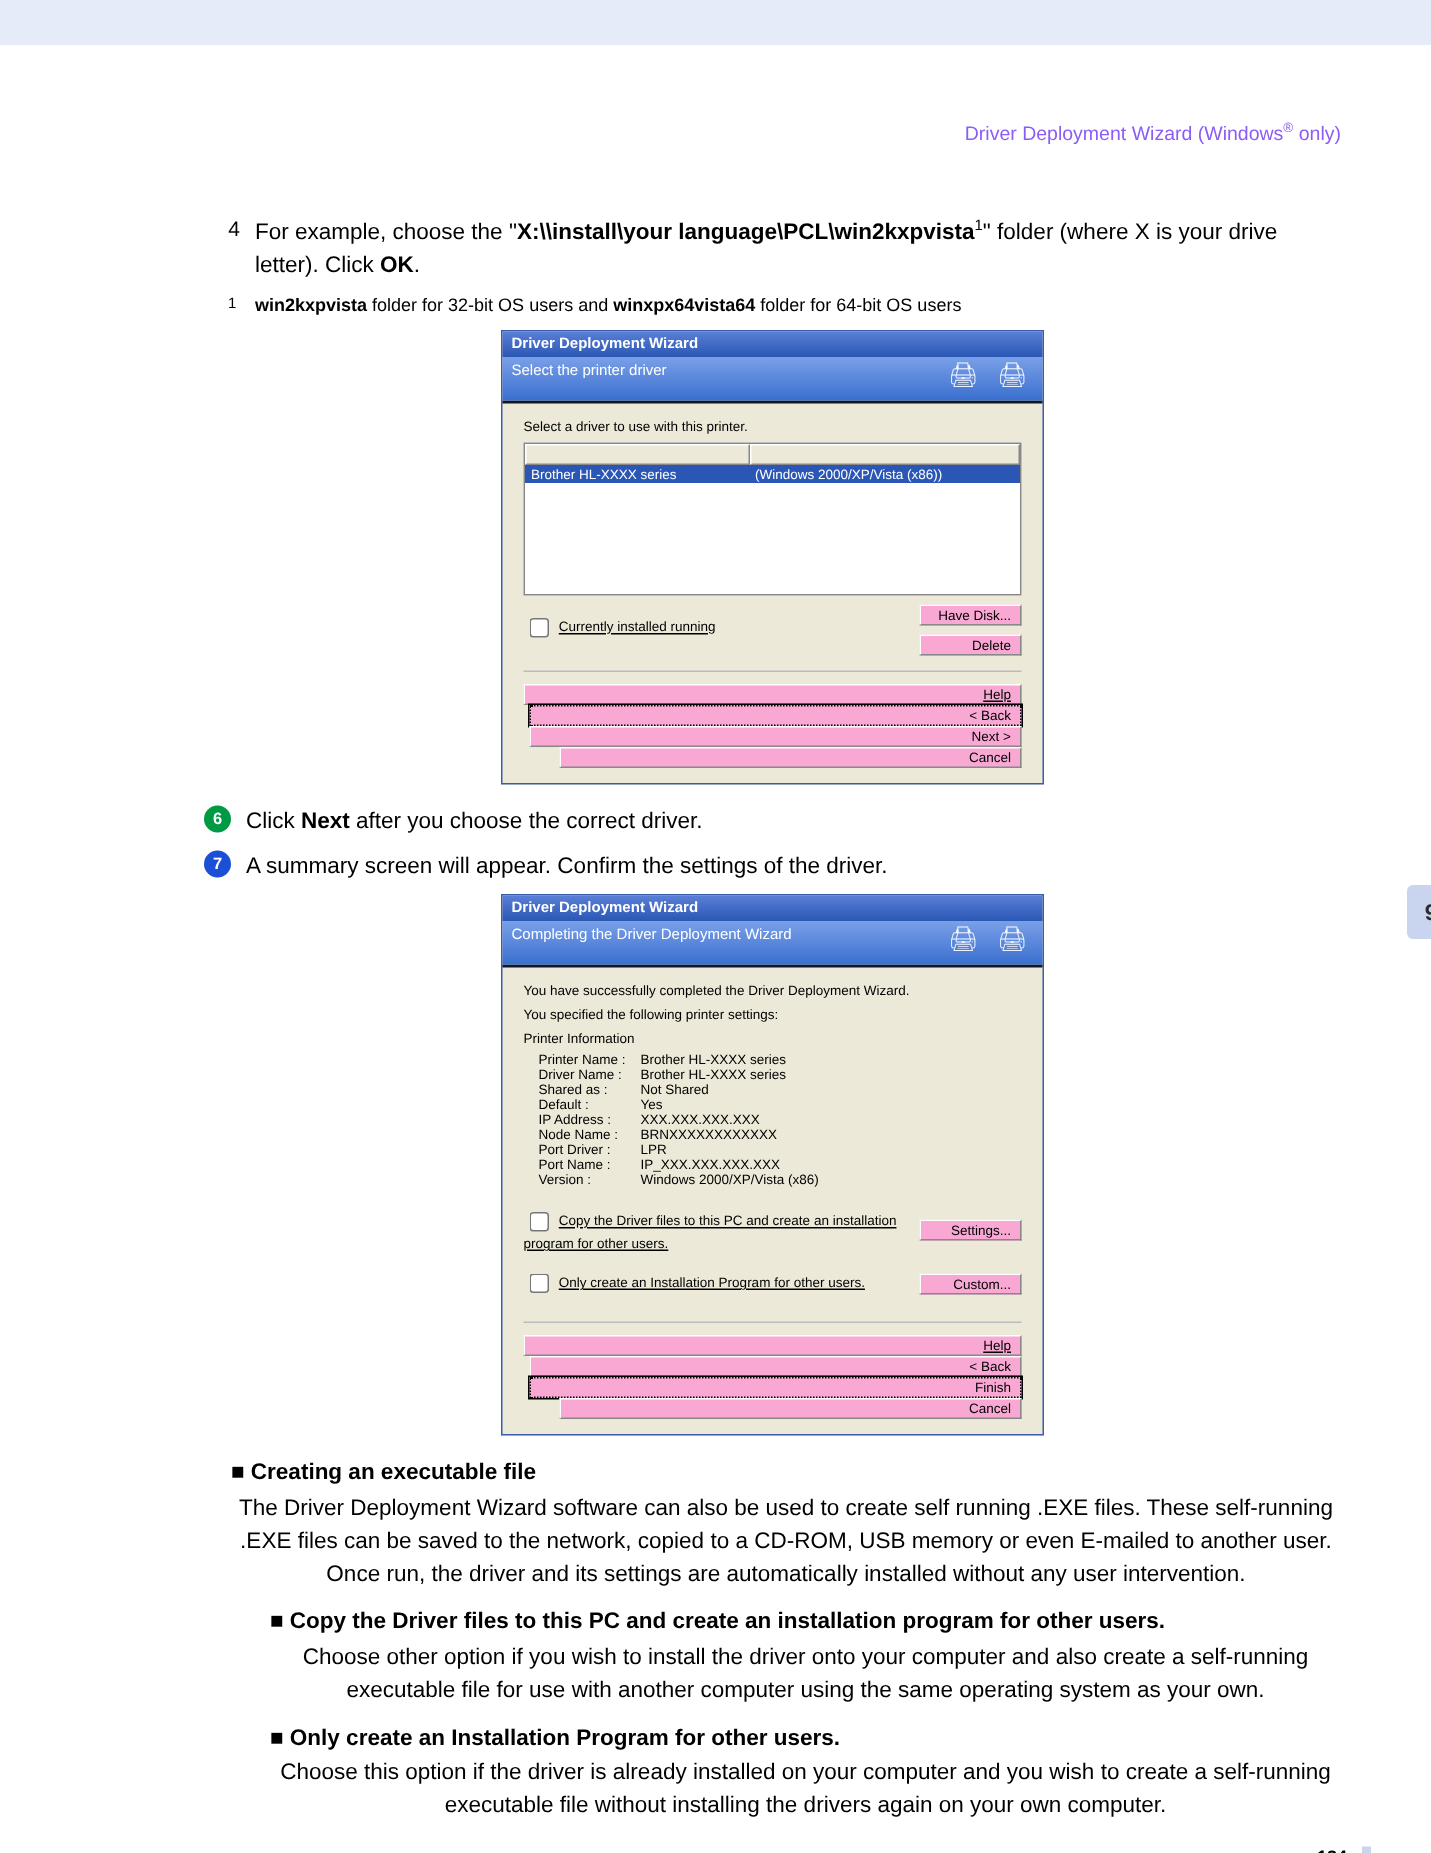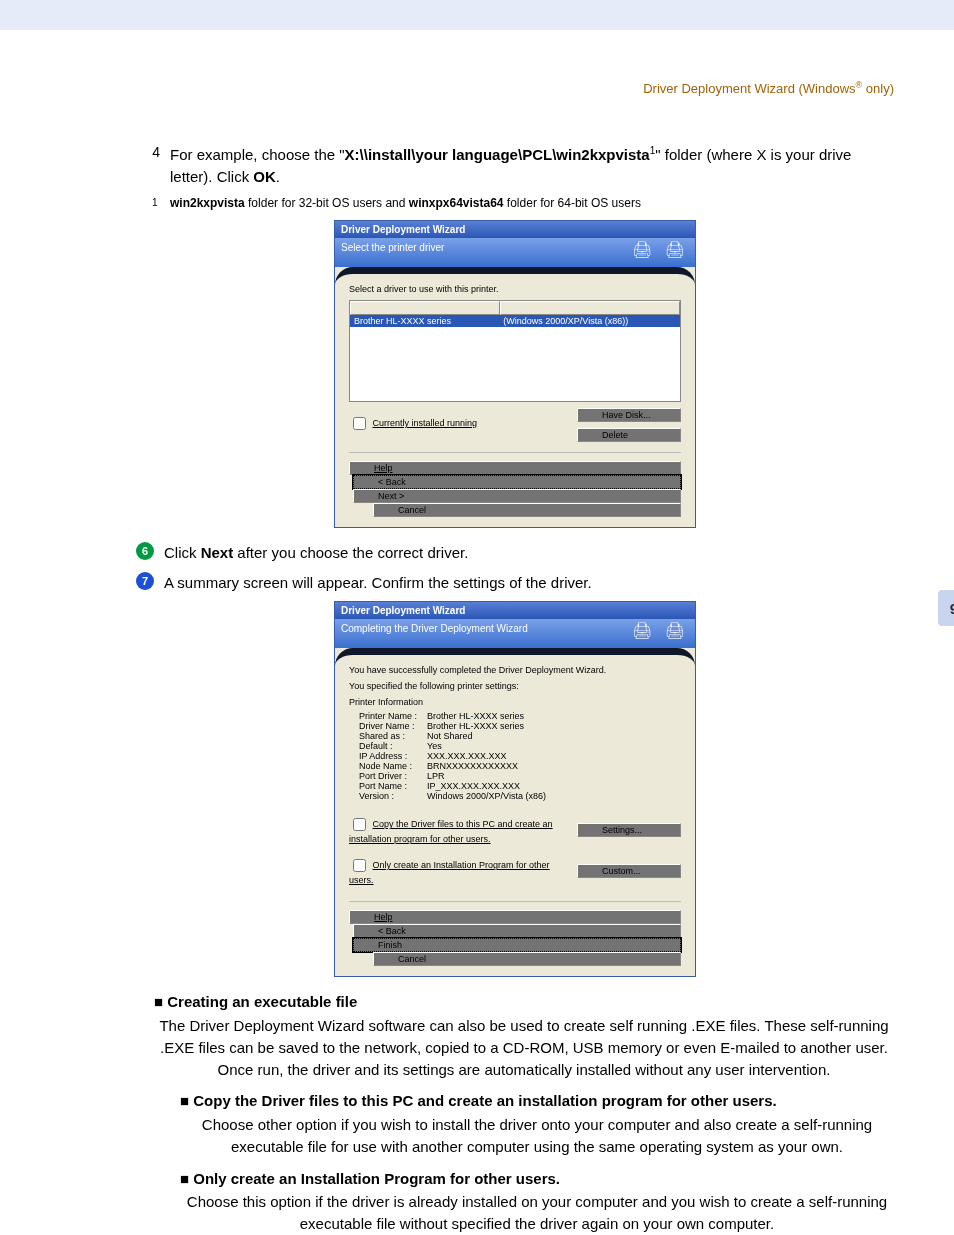--- a/index.html
+++ b/index.html
@@ -5,21 +5,21 @@
   body {
     margin: 0;
     font-family: Arial, Helvetica, sans-serif;
     font-size: 14px;
     background: #fff;
     color: #000;
     width: 954px;
   }
   .topbar { height: 30px; background: #e6ebfa; }
   .page { padding: 50px 60px 40px 136px; position: relative; }
-  .page-header-line { text-align: right; color: #a16207; font-size: 13px; margin-bottom: 48px; }
+  .page-header-line { text-align: right; color: #8b5cf6; font-size: 13px; margin-bottom: 48px; }
   .page-header-line sup { font-size: 9px; }
   .step-row { display: flex; margin: 8px 0; }
   .step-num-col { width: 24px; flex-shrink: 0; text-align: right; margin-right: 10px; }
   .step-circle {
     display: inline-block;
     width: 18px; height: 18px;
     border-radius: 50%;
     color: #fff;
     font-size: 11px;
     font-weight: bold;
@@ -54,37 +54,37 @@
   }
   .dlg-hdr {
     background: linear-gradient(#7aa0e8,#3a6fcf);
     color:#fff;
     font-weight:normal;
     font-size:10px;
     padding:4px 6px 14px 6px;
     position:relative;
   }
   .dlg-hdr .printer-icons { position:absolute; right:6px; top:2px; font-size:16px; letter-spacing:4px; color:#fff; opacity:.9;}
-  .dlg-inner { border-top:7px solid #0f172a; padding:10px 14px;border-radius:18px; }
+  .dlg-inner { border-top:2px solid #0f172a; padding:10px 14px; }
   .dlg-listbox {
     background:#fff; border:1px solid #888; height:100px; margin:6px 0; font-size:9px;
   }
   .dlg-listbox .hdr-row { display:flex; font-size:9px; }
   .dlg-listbox .hdr-row div { background:#ece9d8; border:1px solid #fff; border-right-color:#888; border-bottom-color:#888; padding:1px 4px; }
   .dlg-listbox .sel-row { display:flex; background:#2a57b5; color:#fff; }
   .dlg-listbox .sel-row div { padding:1px 4px; }
   .dlg-listbox .col1{width:45%;} .dlg-listbox .col2{width:55%;}
   .dlg-check { font-size:9px; margin:6px 0; }
   .dlg-check input { vertical-align:middle; margin-right:4px;}
   .dlg-btnrow { text-align:right; margin-top:4px;flex-direction:column; }
   .dlg-btnrow.footer { border-top:1px solid #bbb; padding-top:8px; margin-top:10px; display:flex; }
   .winbtn {
-    display:inline-block; min-width:54px; padding:1px 24px;
-    background:#737373; border:1px solid #888; border-top-color:#fff; border-left-color:#fff;
-    font-size:9px; text-align:left; margin-left:4px;
+    display:inline-block; min-width:54px; padding:1px 6px;
+    background:#f9a8d4; border:1px solid #888; border-top-color:#fff; border-left-color:#fff;
+    font-size:9px; text-align:right; margin-left:4px;
   }
   .winbtn.focus { border:1px dotted #000; outline:1px solid #000;}
   .mb6{margin-bottom:6px;}
 
   .info-table { font-size:9px; margin:4px 0 8px 10px;}
   .info-table div{display:flex;}
   .info-table .k{width:68px;}
   .info-table .v{}
 
   
@@ -255,20 +255,20 @@
 
   <div class="bullet-block">
     <b class="lead">Creating an executable file</b>
     <p>The Driver Deployment Wizard software can also be used to create self running .EXE files. These self-running .EXE files can be saved to the network, copied to a CD-ROM, USB memory or even E-mailed to another user. Once run, the driver and its settings are automatically installed without any user intervention.</p>
 
     <div class="sub-block">
       <b class="lead">Copy the Driver files to this PC and create an installation program for other users.</b>
       <p>Choose other option if you wish to install the driver onto your computer and also create a self-running executable file for use with another computer using the same operating system as your own.</p>
 
       <b class="lead">Only create an Installation Program for other users.</b>
-      <p>Choose this option if the driver is already installed on your computer and you wish to create a self-running executable file without specified the driver again on your own computer.</p>
+      <p>Choose this option if the driver is already installed on your computer and you wish to create a self-running executable file without installing the drivers again on your own computer.</p>
     </div>
   </div>
 
   <div class="side-tab">9</div>
   <div class="page-num">124</div>
   <div class="page-num-bar"></div>
 </div>
 
 </body></html>

